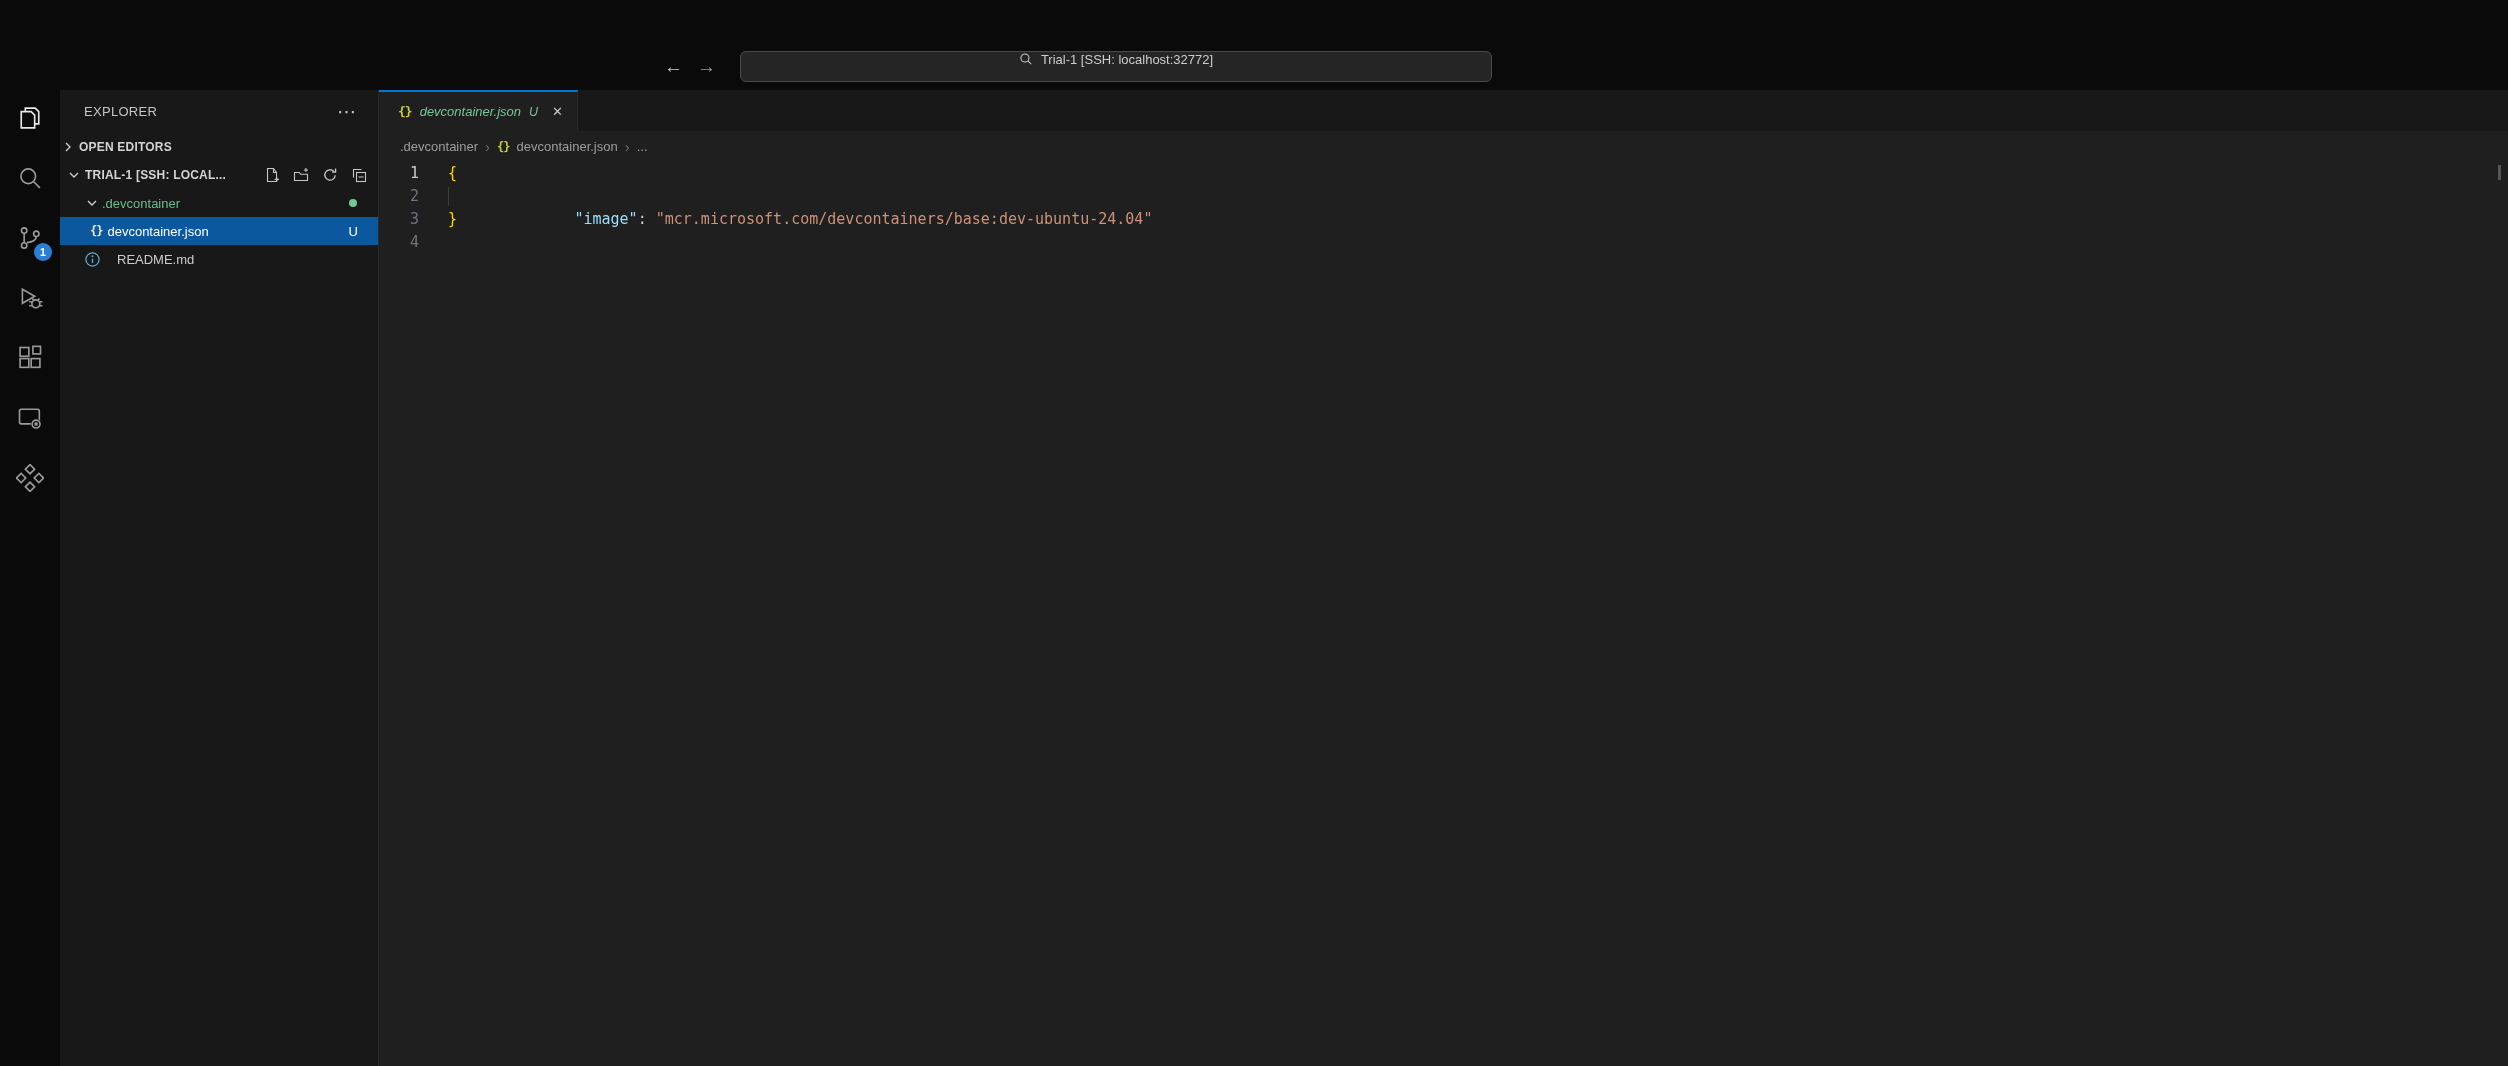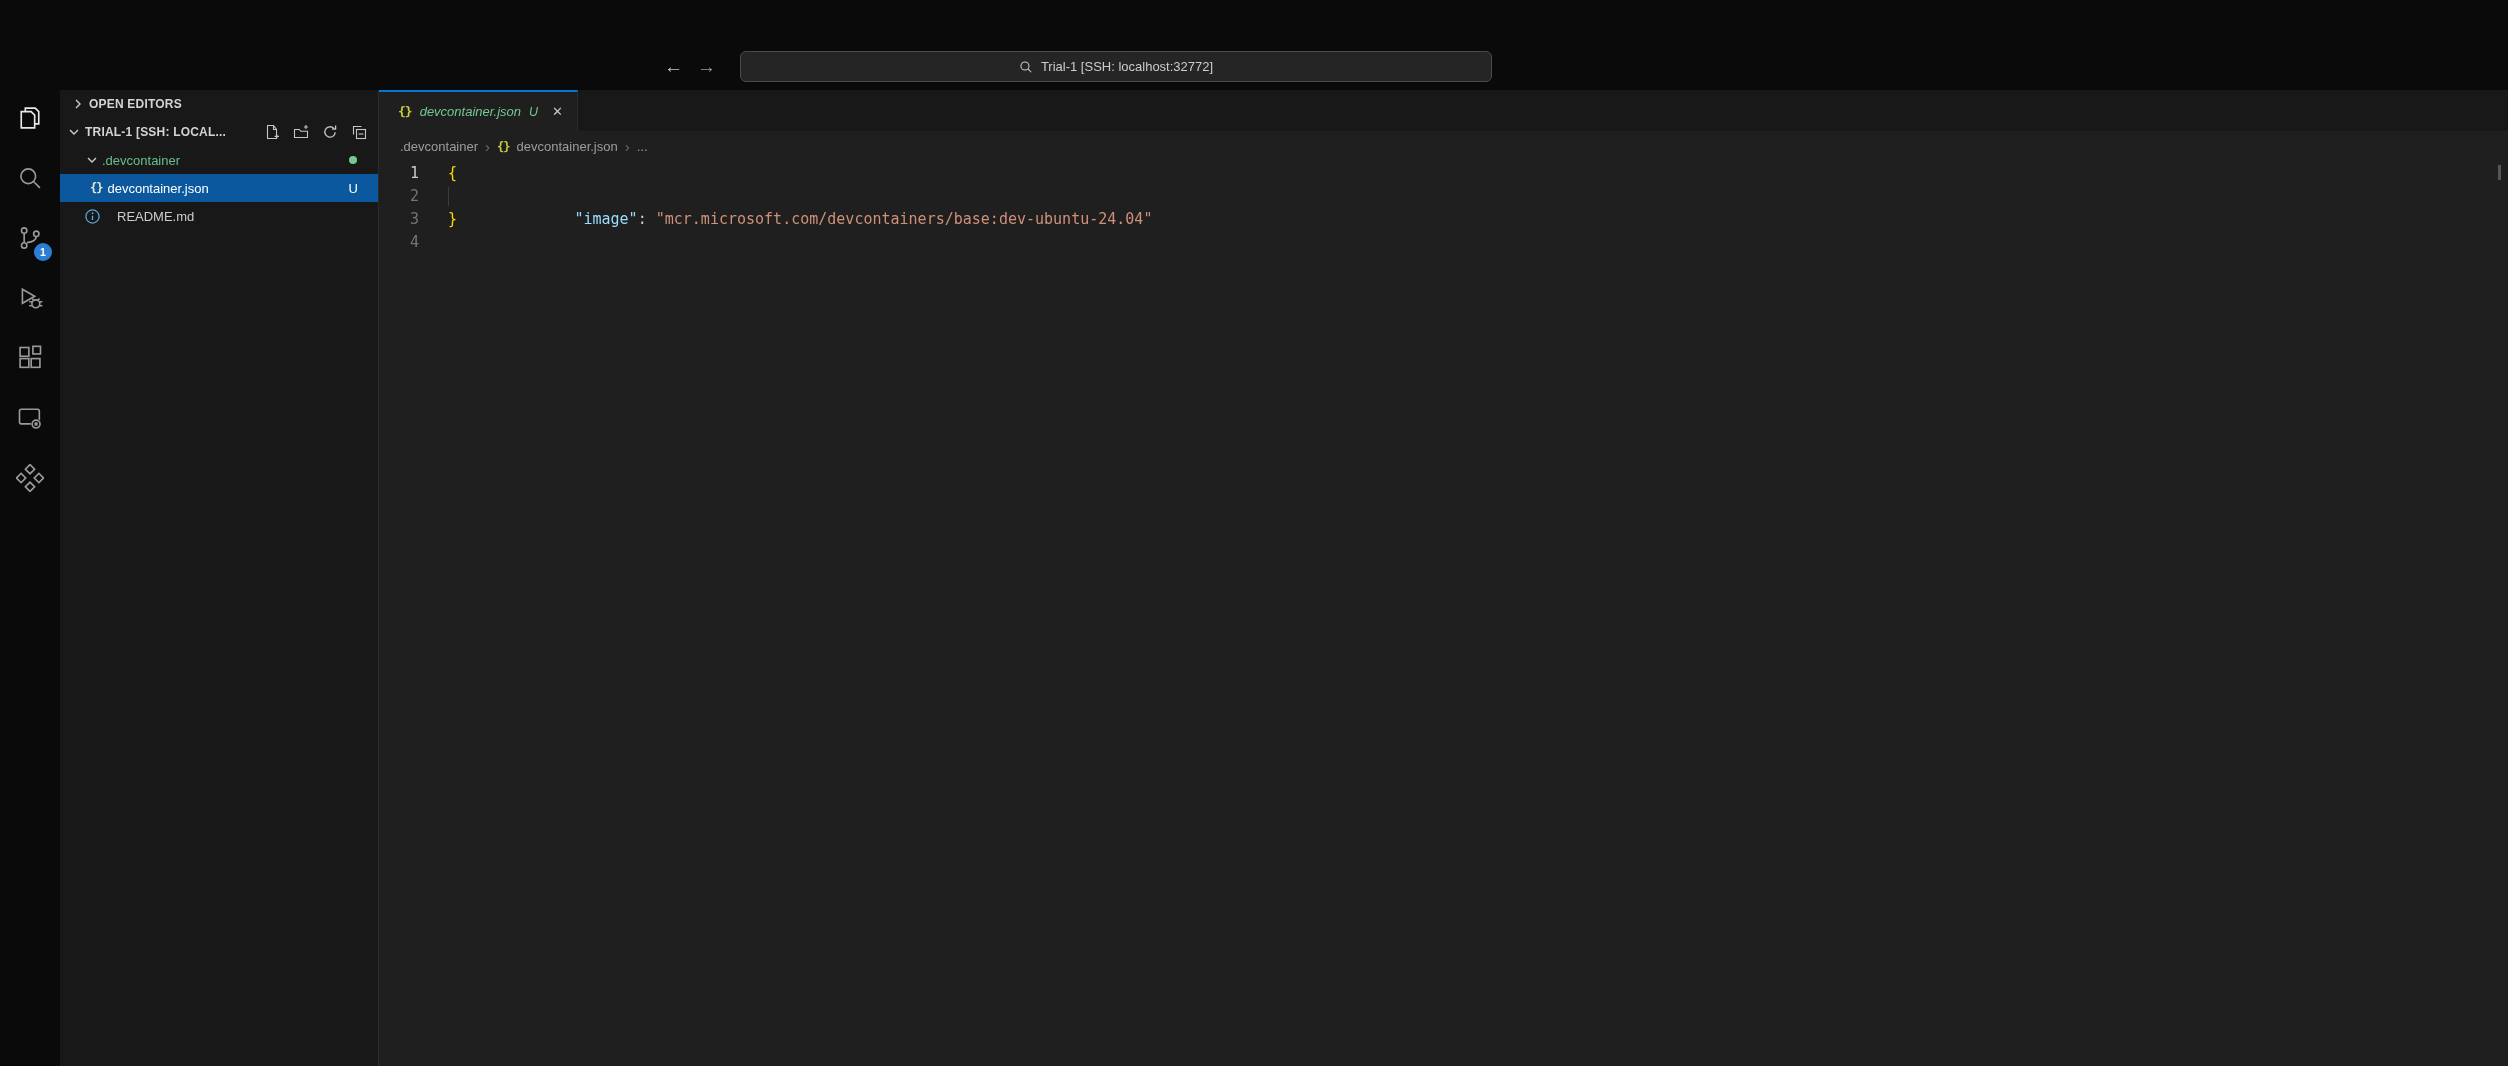--- a/index.html
+++ b/index.html
@@ -7,21 +7,21 @@
               font-family:"Liberation Sans", sans-serif; }
   button { background:none; border:none; color:inherit; font:inherit; padding:0; cursor:default; }
 
   
   .titlebar { position:relative; height:90px; background:#0a0a0a; }
   .nav { position:absolute; left:664px; top:50px; height:32px; display:flex; align-items:center; gap:14px; }
   .navbtn { font-size:19px; color:#c8c8c8; line-height:1; }
   .navbtn.fwd { color:#9d9d9d; }
   .command-center { position:absolute; left:740px; top:51px; width:752px; height:31px;
       background:#252526; border:1px solid #4b4b4b; border-radius:6px;
-      display:flex; align-items:center; justify-content:center; gap:8px;
+      display:flex; align-items:flex-start; justify-content:center; gap:8px;
       color:#cccccc; font-size:13px; }
   .cc-icon { display:flex; align-items:center; }
 
   
   .main { display:flex; height:976px; }
 
   
   .activitybar { width:60px; background:#0a0a0a; display:flex; flex-direction:column; align-items:center; }
   .ab-item { position:relative; width:60px; height:60px; display:flex; align-items:center; justify-content:center;
              color:#9a9a9a; }
@@ -35,21 +35,21 @@
   .sidebar { width:319px; background:#181818; border-right:1px solid #2b2b2b; color:#cccccc;
              font-size:13px; display:flex; flex-direction:column; }
   .sb-title { height:43px; display:flex; align-items:center; justify-content:space-between;
               padding:0 22px 0 24px; color:#c5c5c5; letter-spacing:.3px; }
   .sb-more { font-size:19px; color:#c5c5c5; line-height:1; }
   .section { height:28px; display:flex; align-items:center; font-weight:700; font-size:12px;
              color:#d4d4d4; letter-spacing:.2px; }
   .section .chev, .row .chev { width:16px; height:16px; flex:0 0 16px; display:flex; align-items:center; justify-content:center; color:#cccccc; }
   .chev svg { width:16px; height:16px; }
   .chev.down svg { transform:rotate(90deg); }
-  .section.open-editors { padding-left:10px; gap:3px; }
+  .section.open-editors { padding-left:0; gap:3px; }
   .section.workspace { padding-left:6px; gap:3px; }
   .ws-actions { margin-left:auto; display:flex; gap:13px; padding-right:11px; }
   .ws-actions button { color:#c5c5c5; display:flex; align-items:center; }
   .ws-actions svg { width:16px; height:16px; }
 
   .row { height:28px; display:flex; align-items:center; }
   .row.folder { padding-left:24px; color:#68bd8b; gap:2px; }
   .git-dot { margin-left:auto; margin-right:21px; width:8px; height:8px; border-radius:50%; background:#73c991; }
   .row.selected { background:#0c589e; color:#ffffff; padding-left:30px; gap:5px; }
   .json-glyph { font-family:"DejaVu Sans Mono", monospace; font-weight:700; font-size:12px; letter-spacing:-1px; }
@@ -171,20 +171,24 @@
           <rect x="9.2" y="1.6" width="5.6" height="5.6" transform="rotate(45 12 4.4)"></rect>
           <rect x="1.6" y="9.2" width="5.6" height="5.6" transform="rotate(45 4.4 12)"></rect>
           <rect x="16.8" y="9.2" width="5.6" height="5.6" transform="rotate(45 19.6 12)"></rect>
           <rect x="9.2" y="16.8" width="5.6" height="5.6" transform="rotate(45 12 19.6)"></rect>
         </svg>
       </span>
     </div>
   </div>
 
   <div class="sidebar">
+    <div class="sb-title">
+      <span>EXPLORER</span>
+      <button class="sb-more">⋯</button>
+    </div>
 
     <div class="section open-editors">
       <span class="chev">
         <svg viewBox="0 0 16 16">
             <path d="M6 4l4 4-4 4" fill="none" stroke="currentColor" stroke-width="1.4"></path>
           </svg>
       </span>
       <span>OPEN EDITORS</span>
     </div>
 

